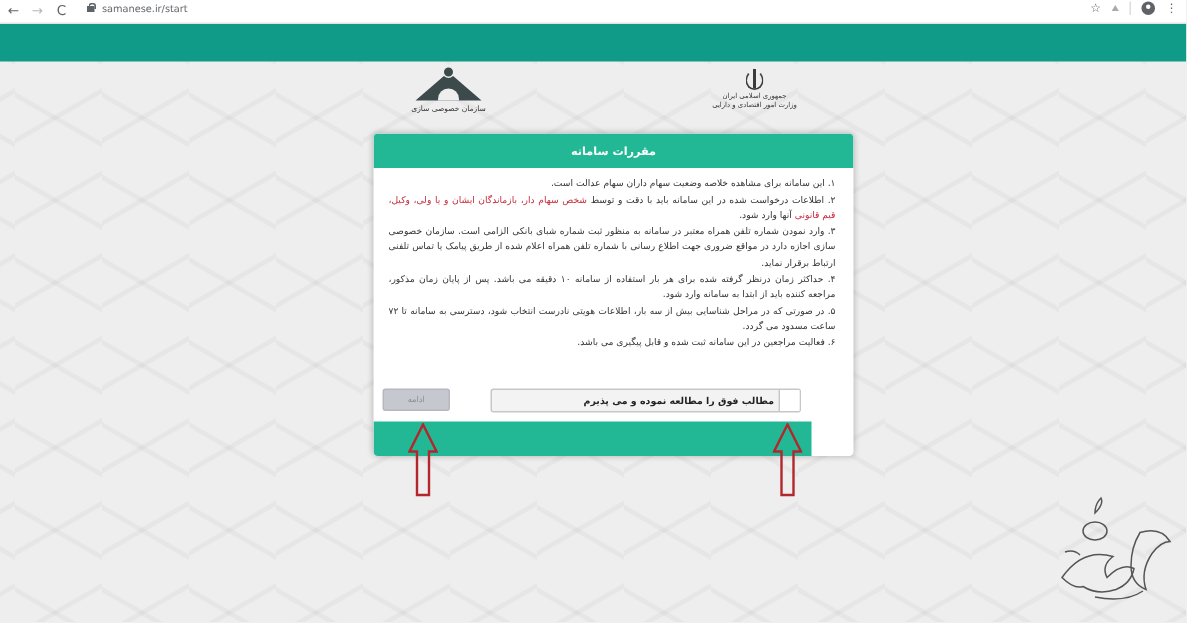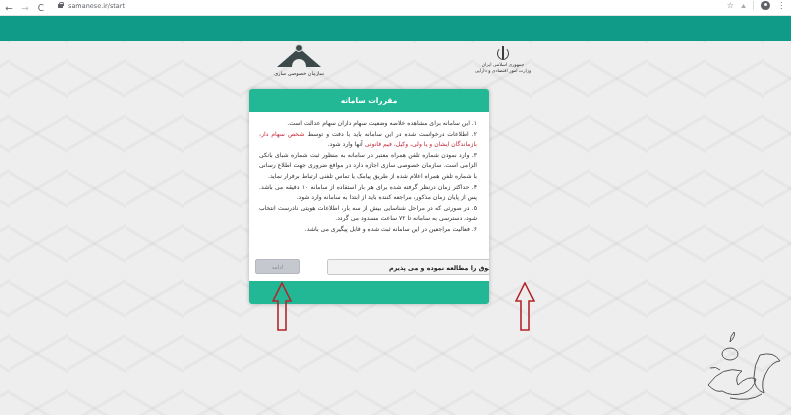--- a/index.html
+++ b/index.html
@@ -36,21 +36,21 @@
   .logo-left-shape .dot { position: absolute; left: 18px; top: 0; width: 8px; height: 8px; border-radius: 50%; background: #3c4a4c; border: 1px solid #eee; }
   .logo-left-shape .gap { position: absolute; left: 15px; top: 15px; width: 14px; height: 8px; background: #eeeeee; border-radius: 7px 7px 0 0; }
   .logo-caption { font-size: 5px; color: #333; margin-top: 2px; direction: rtl; }
   .logo-right { position: absolute; left: 472px; top: 46px; width: 62px; height: 34px; text-align: center; }
   .emblem { width: 12px; height: 14px; margin: 0 auto; position: relative; }
   .emblem::before { content: ""; position: absolute; left: 0; top: 1px; width: 10px; height: 11px; border: 1.5px solid #3b3b3b; border-top-color: transparent; border-radius: 50%; }
   .emblem::after { content: ""; position: absolute; left: 5px; top: 0; width: 2px; height: 13px; background: #3b3b3b; }
   .logo-right-caption { font-size: 4.6px; line-height: 6px; color: #333; direction: rtl; margin-top: 2px; }
 
   
-  .modal { position: absolute; left: 249px; top: 89px; width: 240px; height: 215px; background: #ffffff; border-radius: 3px; box-shadow: 0 0 4px rgba(0,0,0,0.25); overflow: hidden; }
+  .modal { position: absolute; left: 249px; top: 89px; width: 320px; height: 215px; background: #ffffff; border-radius: 3px; box-shadow: 0 0 4px rgba(0,0,0,0.25); overflow: hidden; }
   .modal-header { height: 23px; background: #22b896; display: flex; align-items: center; justify-content: center; color: #ffffff; font-size: 7.5px; font-weight: bold; direction: rtl; }
   .modal-body { padding: 6px 12px 0 10px; direction: rtl; text-align: justify; font-size: 6.1px; line-height: 10.6px; color: #333; }
   .rule { }
   .rule .red { color: #c62a3a; }
   .modal-actions { position: absolute; left: 0; top: 167px; width: 292px; height: 25px; }
   .continue-btn { position: absolute; left: 6px; top: 3px; width: 45px; height: 15px; background: #c5c8cf; border: 1px solid #b5b8be; border-radius: 2px; color: #8a8d93; font-size: 5.5px; display: flex; align-items: center; justify-content: center; cursor: pointer; }
   .agree-field { position: absolute; left: 78px; top: 3px; width: 207px; height: 16px; border: 1px solid #c7c7c7; border-radius: 2px; background: #f3f3f3; display: flex; flex-direction: row-reverse; align-items: center; }
   .agree-check { width: 14px; height: 14px; background: #ffffff; border-left: 1px solid #c7c7c7; cursor: pointer; }
   .agree-label { margin-right: 3px; font-size: 6.3px; font-weight: bold; color: #222; direction: rtl; }
   .modal-footer { position: absolute; left: 0; bottom: 0; width: 292px; height: 23px; background: #22b896; }

